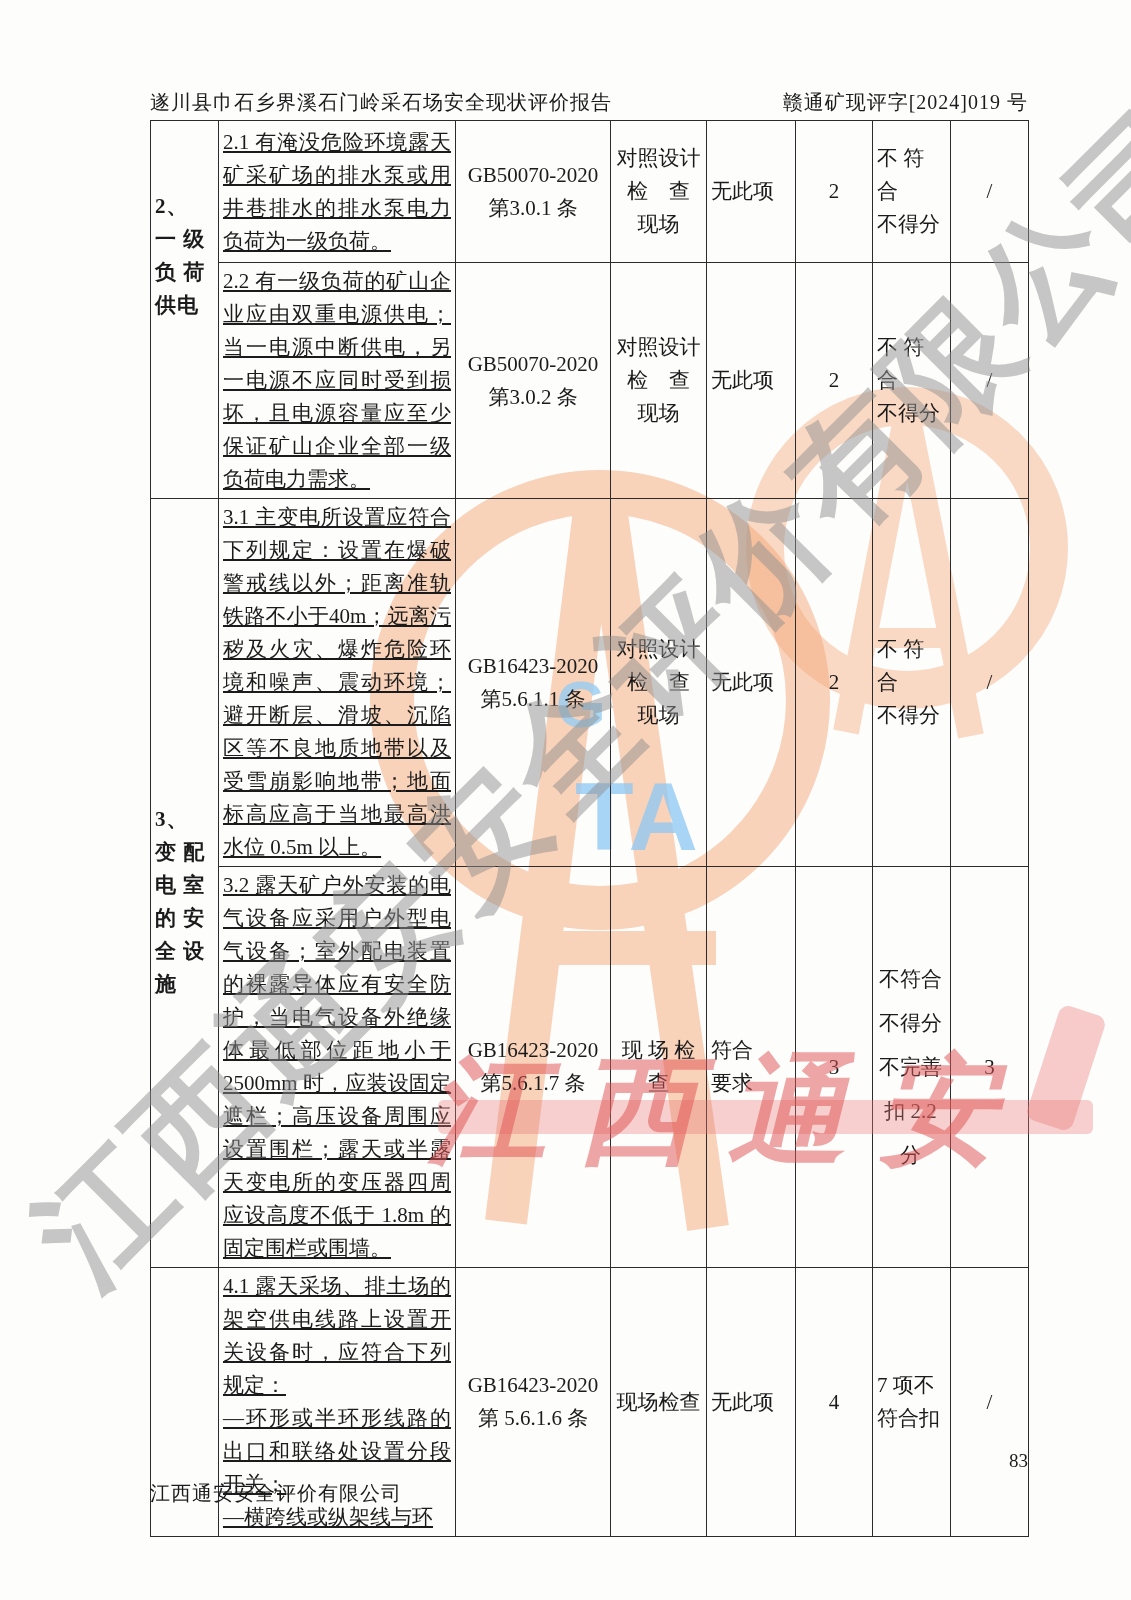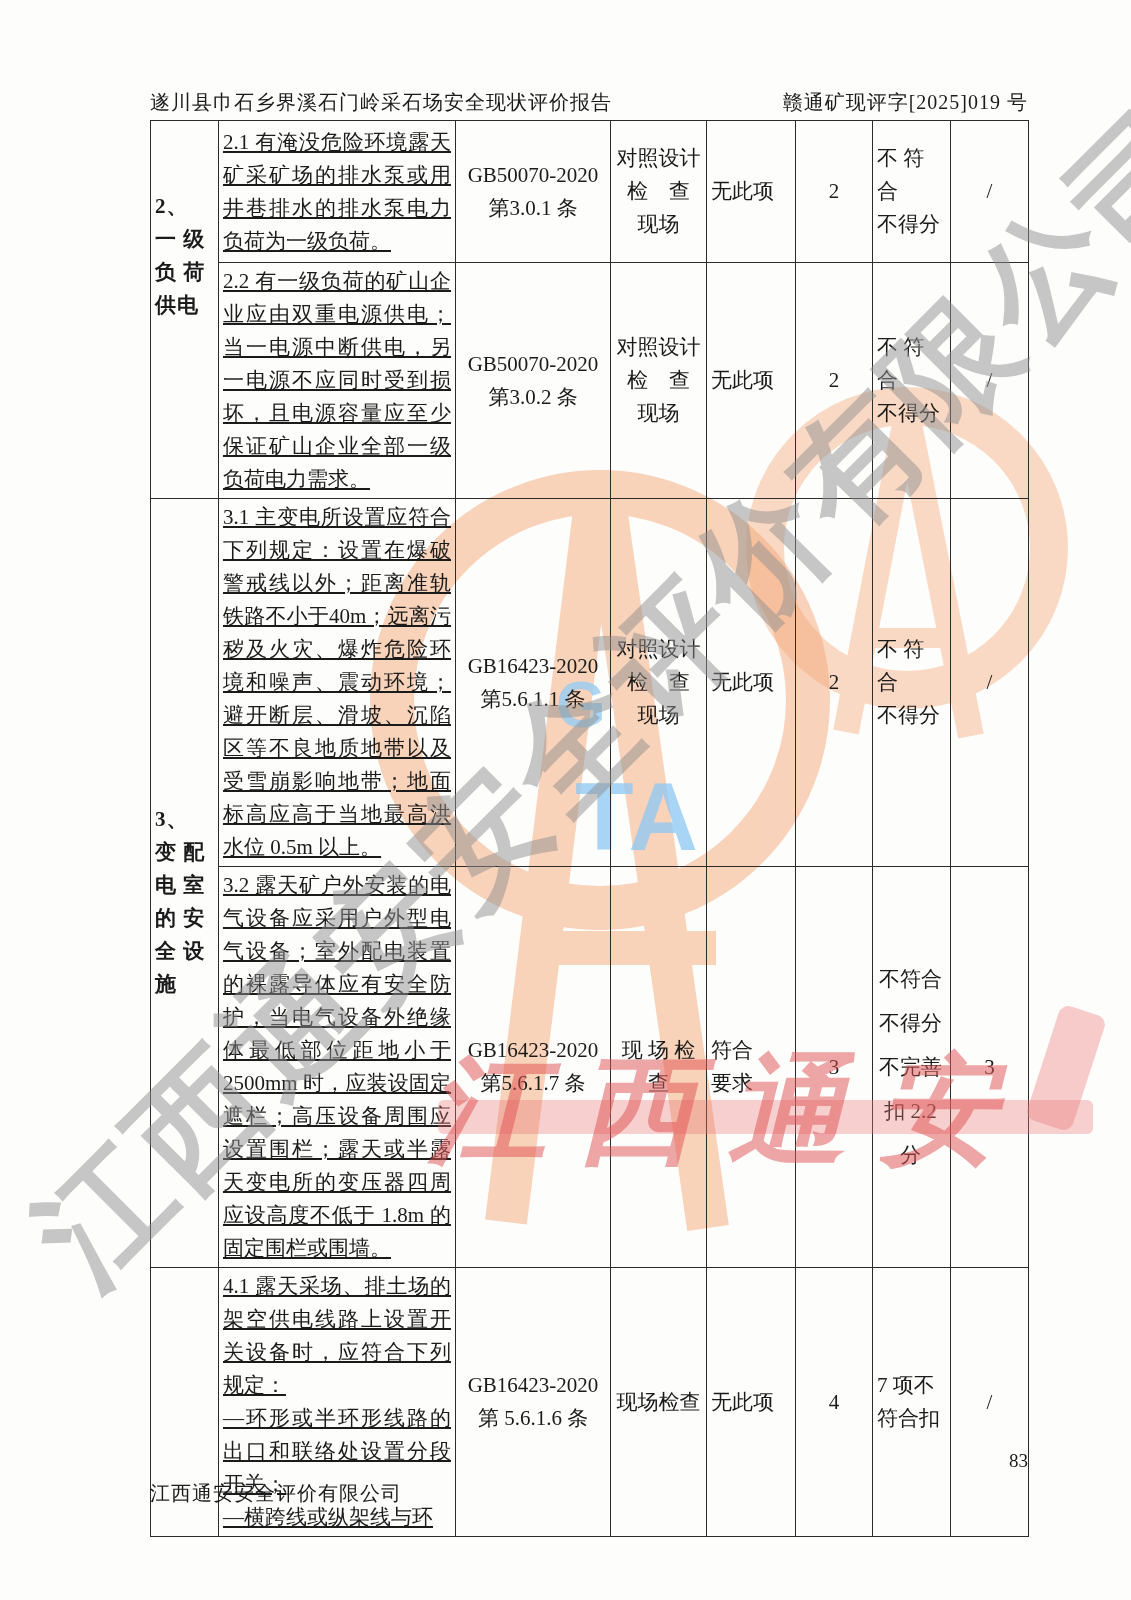--- a/index.html
+++ b/index.html
@@ -75,21 +75,21 @@
       <line x1="905" y1="424" x2="846" y2="732" stroke-width="26"></line>
       <line x1="909" y1="424" x2="971" y2="736" stroke-width="26"></line>
       <line x1="860" y1="638" x2="956" y2="638" stroke-width="20"></line>
     </g>
   </svg>
   <div class="wm-blue-g">G</div>
   <div class="wm-blue-ta">TA</div>
 
   <div class="hdr">
     <span>遂川县巾石乡界溪石门岭采石场安全现状评价报告</span>
-    <span>赣通矿现评字[2025]019 号</span>
+    <span>赣通矿现评字[2024]019 号</span>
   </div>
 
   <div class="tbl-wrap">
   <table class="eval">
     <colgroup>
       <col style="width:68px">
           <col style="width:237px">
           <col style="width:155px">
       <col style="width:96px">
           <col style="width:89px">

